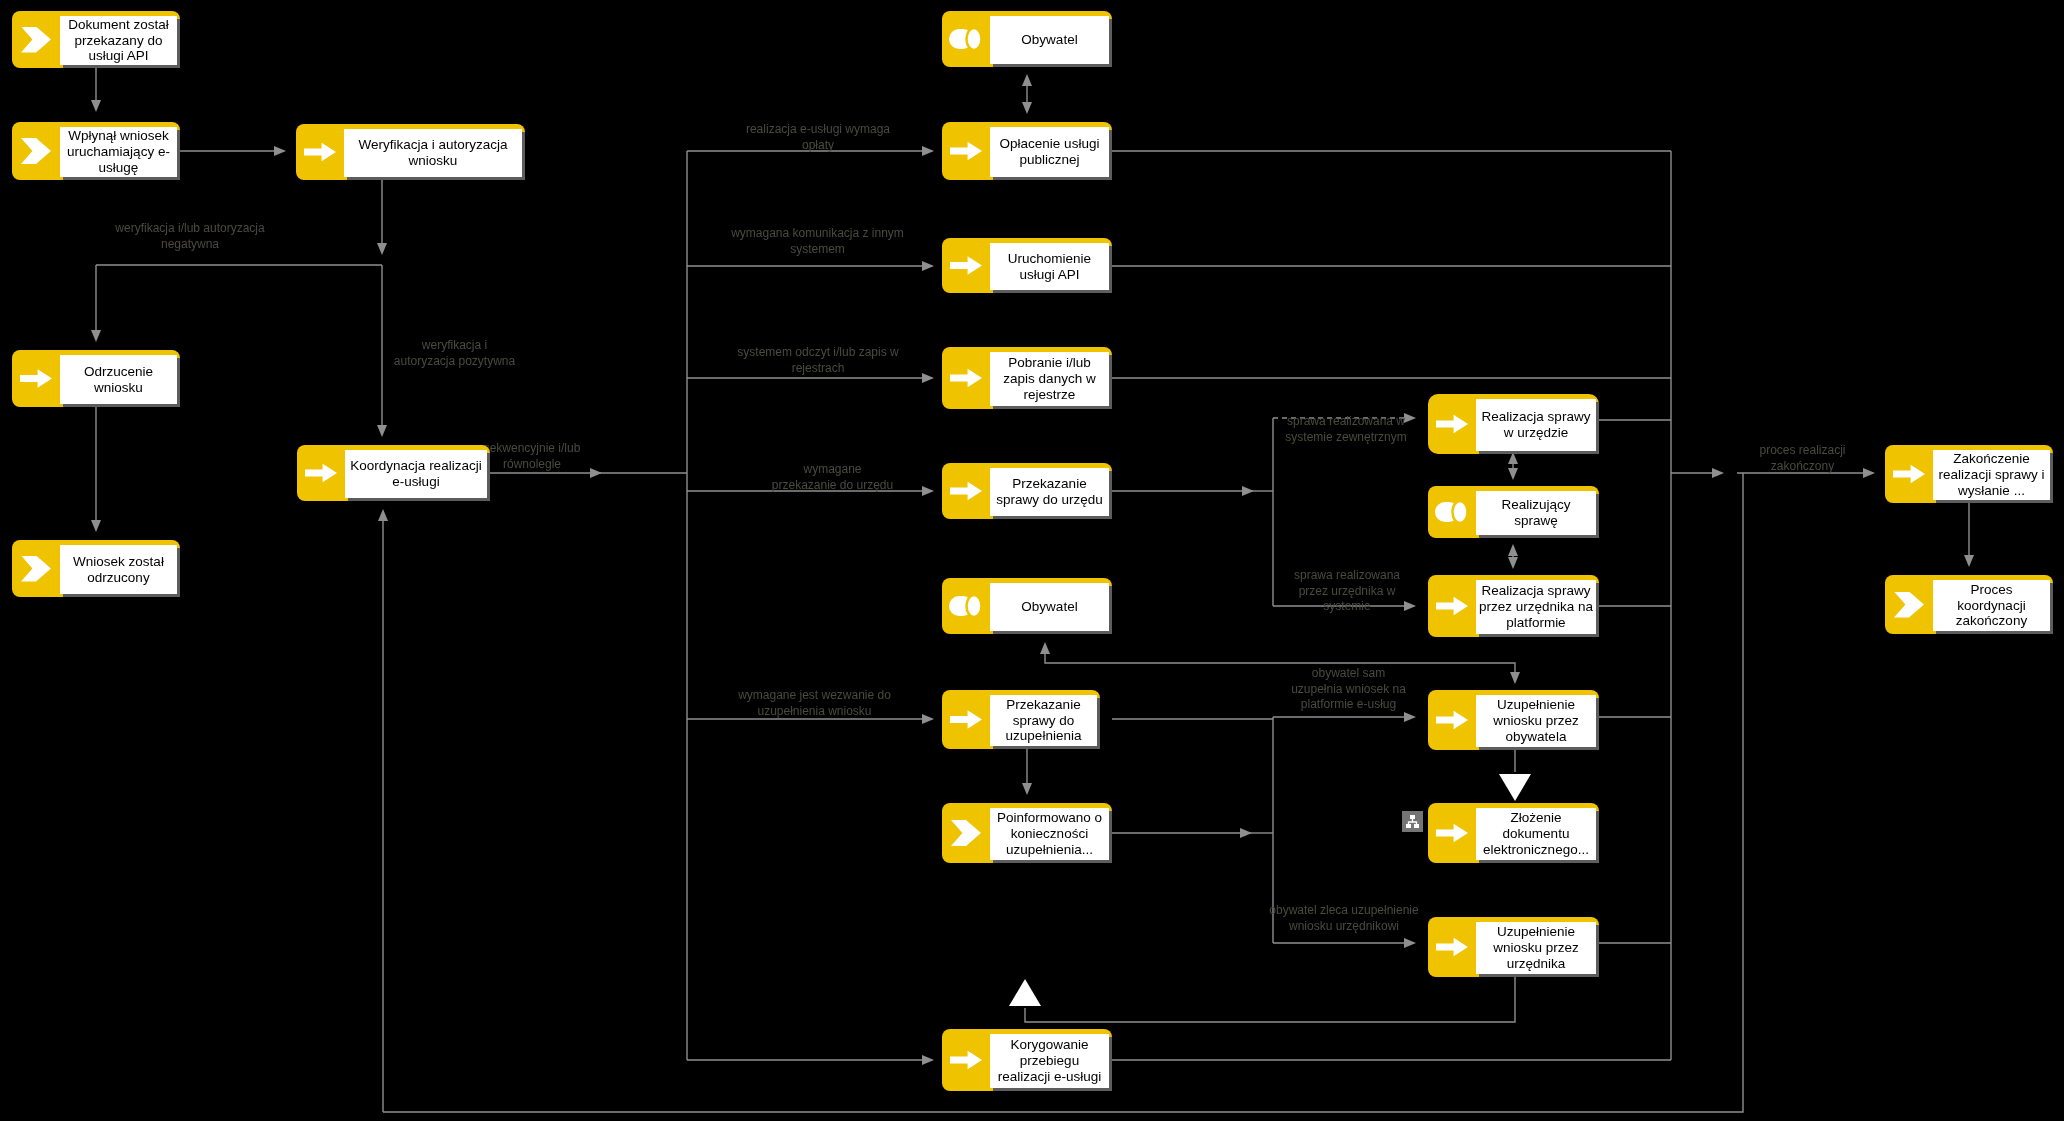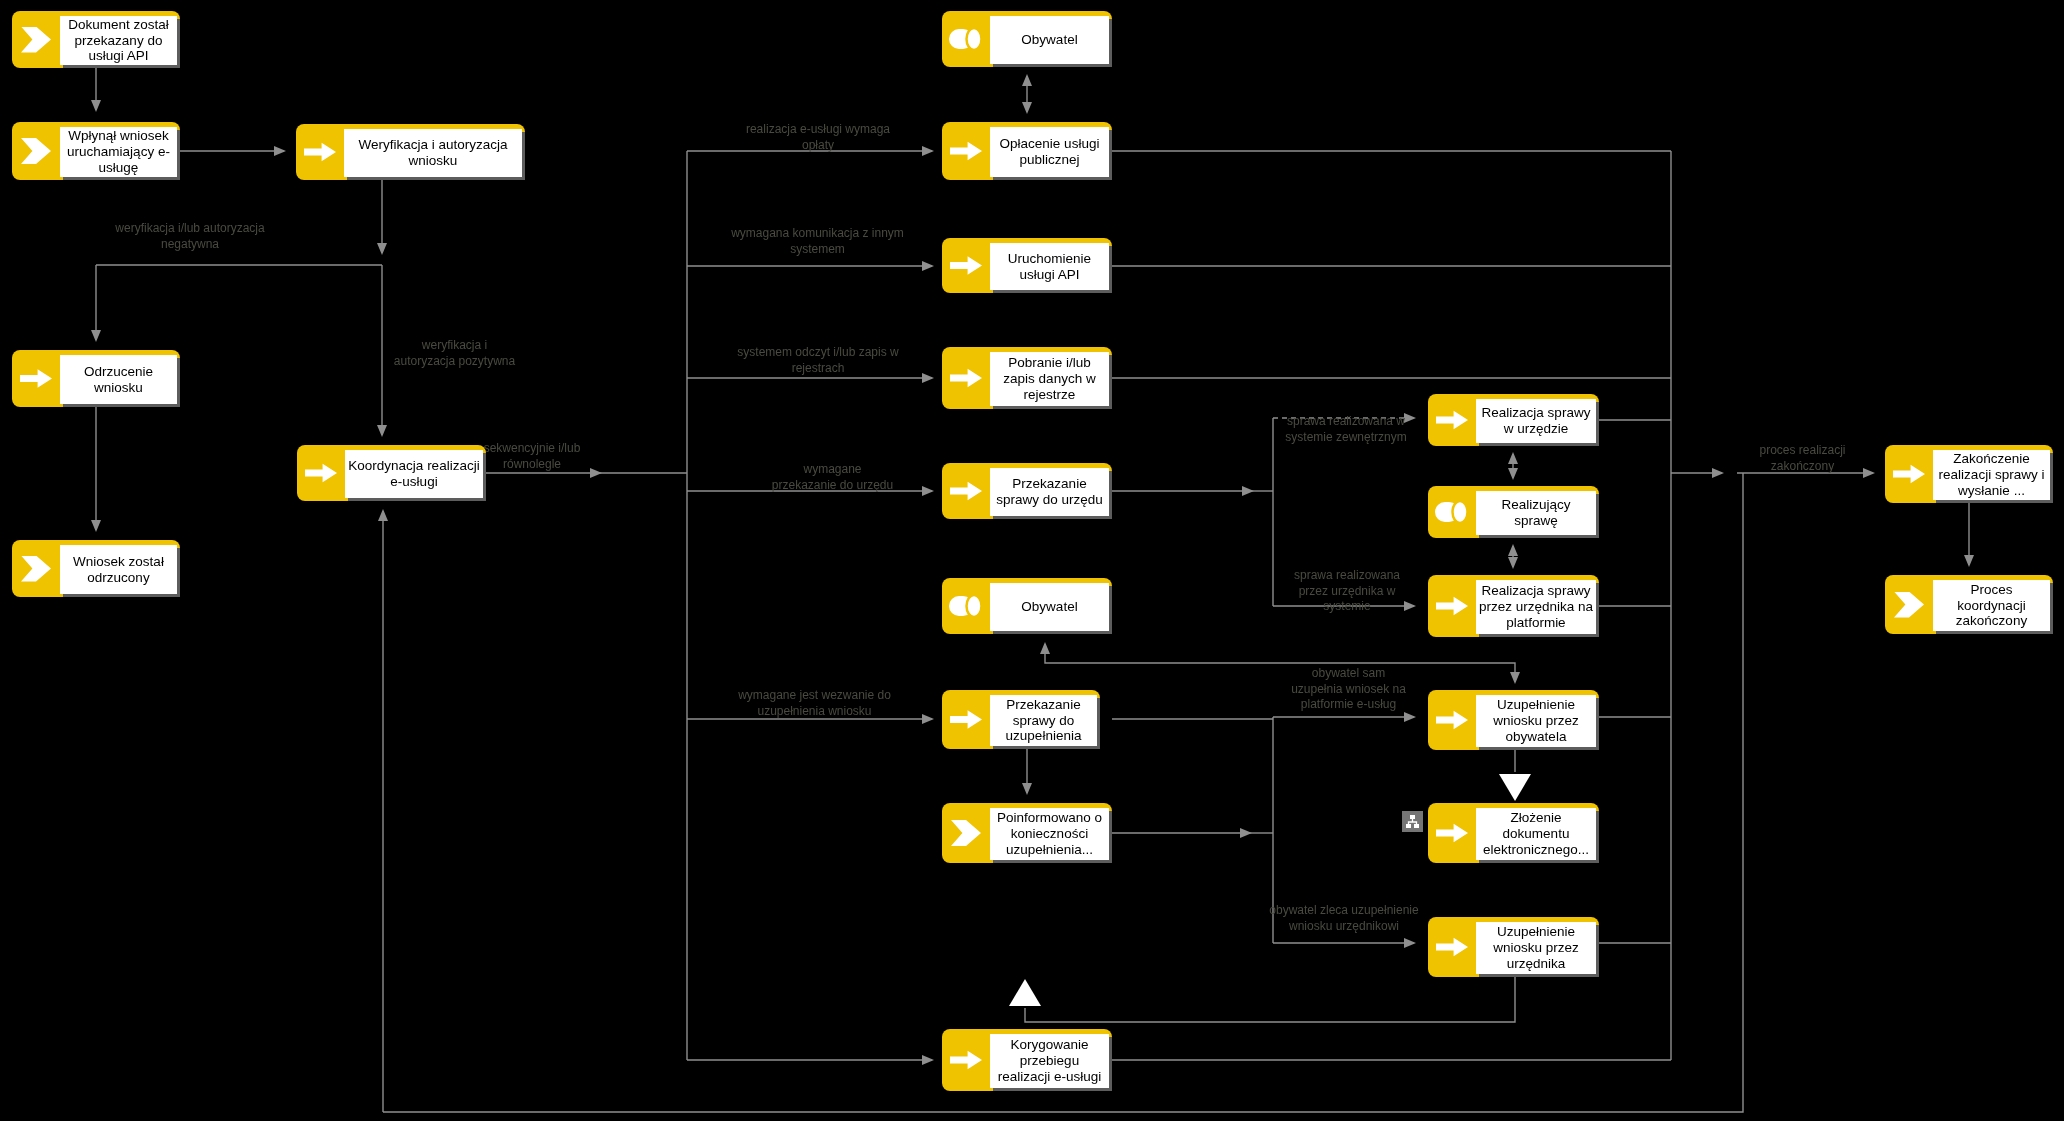--- a/index.html
+++ b/index.html
@@ -142,21 +142,21 @@
       </div>
     </div>
     <div class="node" style="left: 12px; top: 540px; width: 168px; height: 57px;">
       <div class="icon-zone">
         <div class="ev-chevron"></div>
       </div>
       <div class="body">
         <span class="lbl">Wniosek został odrzucony</span>
       </div>
     </div>
-    <div class="node" style="left: 297px; top: 445px; width: 173px; height: 56px; padding-left: 16px;">
+    <div class="node" style="left: 297px; top: 445px; width: 193px; height: 56px;">
       <div class="icon-zone">
         <div class="fn-arrow"></div>
       </div>
       <div class="body">
         <span class="lbl">Koordynacja realizacji e-usługi</span>
       </div>
     </div>
     <div class="node" style="left: 942px; top: 11px; width: 170px; height: 56px;">
       <div class="icon-zone">
         <svg width="36" height="26" viewBox="0 0 36 26">
@@ -228,21 +228,21 @@
       </div>
     </div>
     <div class="node" style="left: 942px; top: 1029px; width: 170px; height: 62px;">
       <div class="icon-zone">
         <div class="fn-arrow"></div>
       </div>
       <div class="body">
         <span class="lbl">Korygowanie przebiegu realizacji e-usługi</span>
       </div>
     </div>
-    <div class="node" style="left: 1428px; top: 394px; width: 171px; height: 52px;">
+    <div class="node" style="left: 1428px; top: 394px; width: 171px; height: 60px; border-radius: 10px;">
       <div class="icon-zone">
         <div class="fn-arrow"></div>
       </div>
       <div class="body">
         <span class="lbl">Realizacja sprawy w urzędzie</span>
       </div>
     </div>
     <div class="node" style="left: 1428px; top: 486px; width: 171px; height: 52px;">
       <div class="icon-zone">
         <svg width="36" height="26" viewBox="0 0 36 26">

